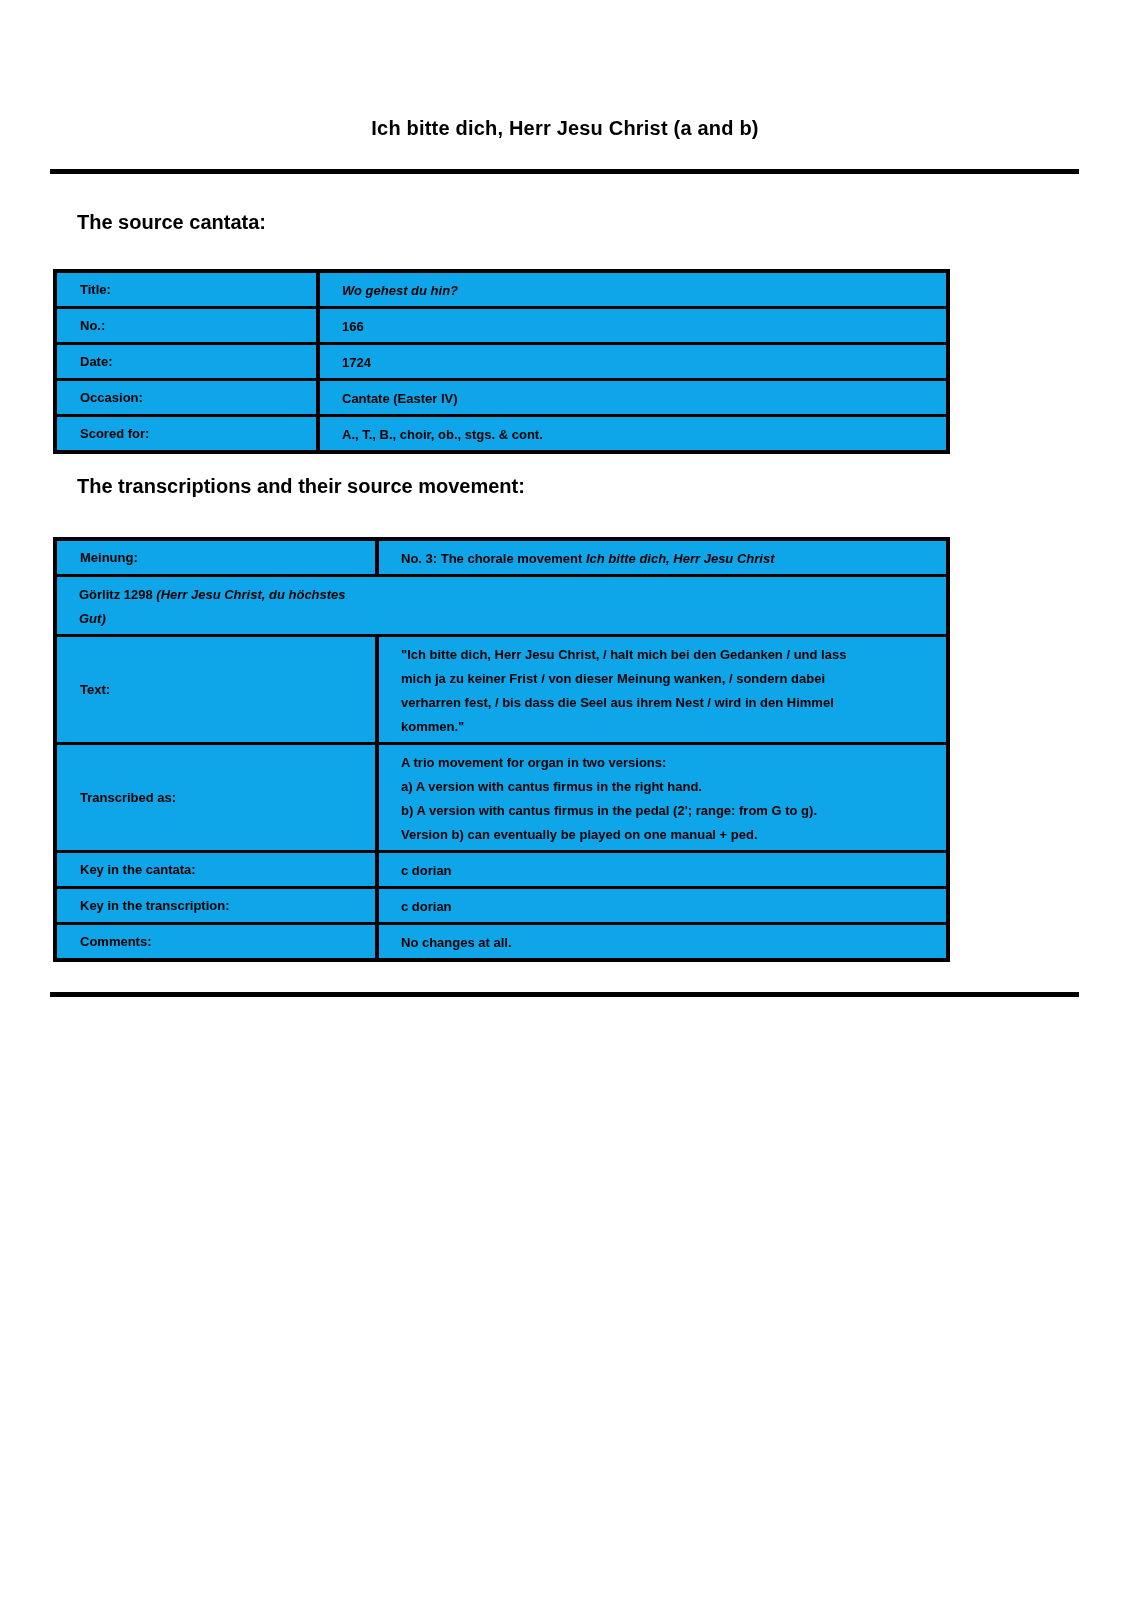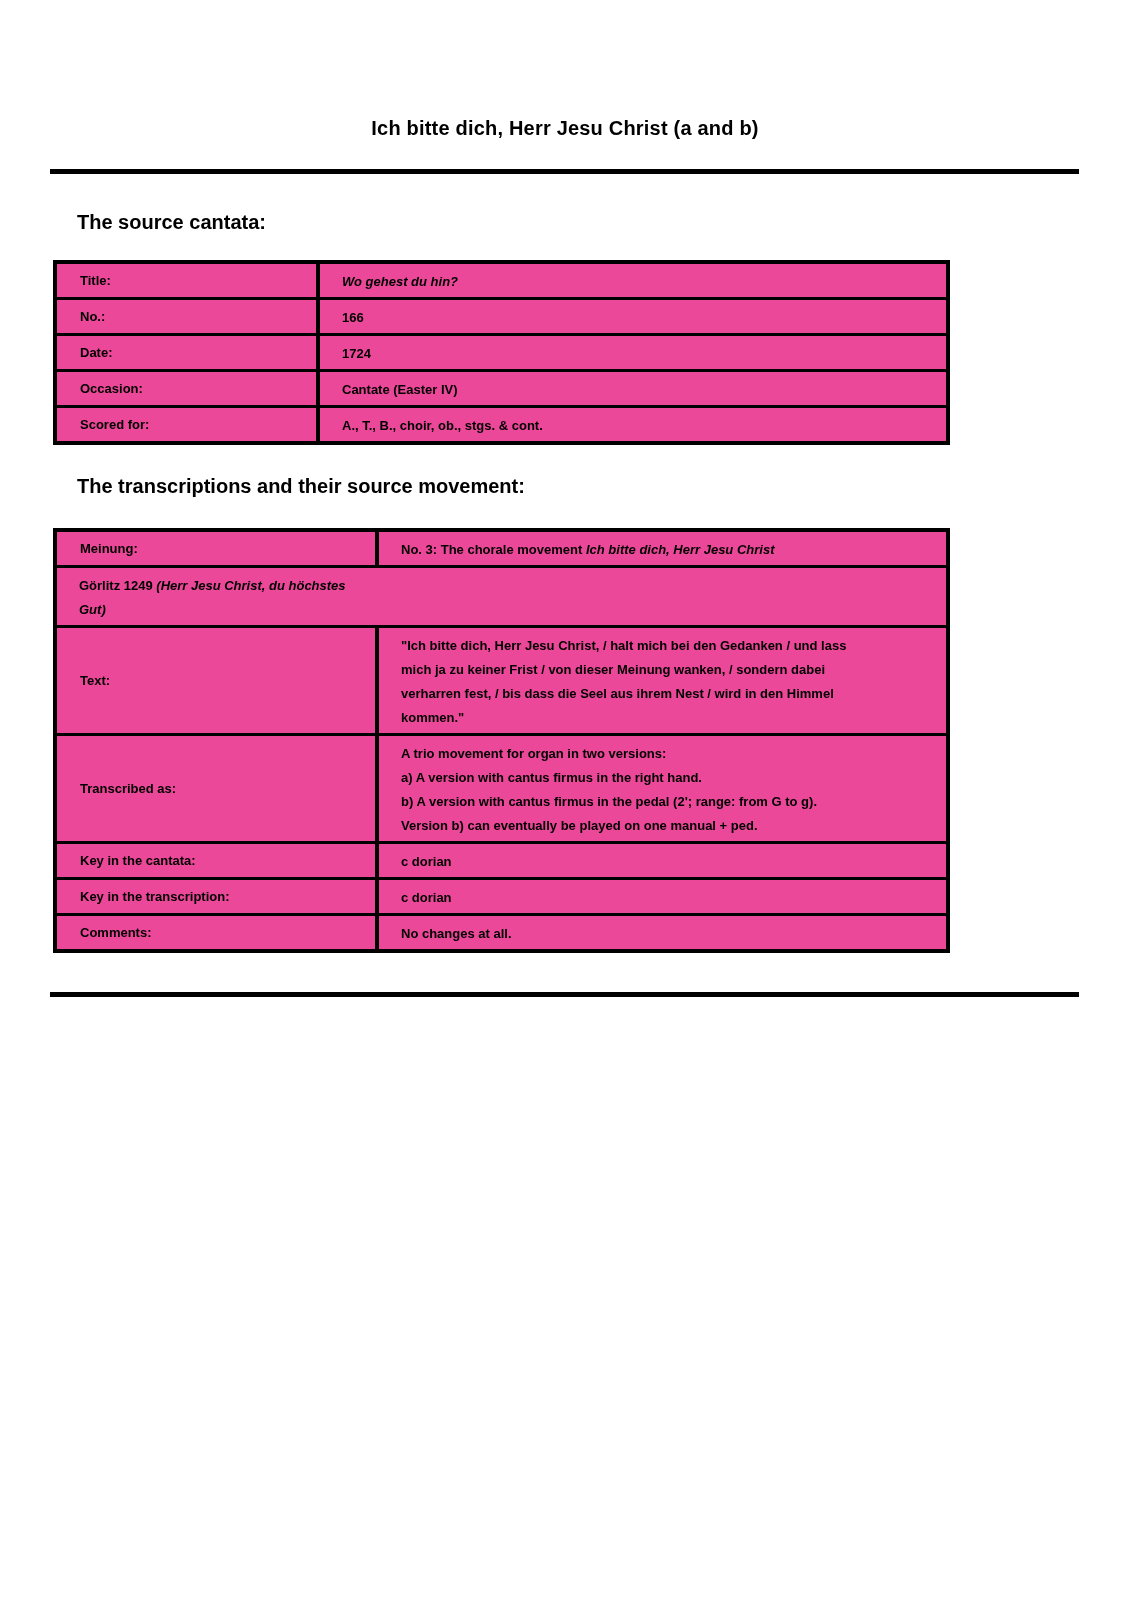--- a/index.html
+++ b/index.html
@@ -20,21 +20,22 @@
   .rule{position:absolute;left:50px;width:1029px;height:5px;background:#000000;}
   .rule-top{top:169px;}
   .rule-bottom{top:992px;}
   .section-heading{position:absolute;left:77px;font-size:20px;line-height:20px;}
   .h1pos{top:212px;}
   .h2pos{top:476px;}
   .dtable{
     position:absolute;left:53px;width:897px;
     border:4px solid #000000;
     box-sizing:border-box;
-    background:#ec4899;
+    background:#0ea5e9;
+    margin-top:9px;
   }
   .t1pos{top:260px;--labw:263px;}
   .t2pos{top:528px;--labw:322px;}
   .trow{display:grid;grid-template-columns:var(--labw) 1fr;}
   .trow + .trow{border-top:3px solid #000000;}
   .cell{box-sizing:border-box;font-size:13px;}
   .cell.label{
     border-right:4px solid #000000;
     padding:4px 6px 4px 23px;
     display:flex;align-items:center;
@@ -81,21 +82,21 @@
     </div>
 
   <div class="section-heading h2pos">The transcriptions and their source movement:</div>
 
   <div class="dtable t2pos">
       <div class="trow">
         <div class="cell label">Meinung:</div>
         <div class="cell value"><span>No. 3: The chorale movement </span><span class="it">Ich bitte dich, Herr Jesu Christ</span></div>
       </div>
       <div class="trow">
-        <div class="cell value"><span>Görlitz 1249 </span><span class="it">(Herr Jesu Christ, du höchstes Gut)</span></div>
+        <div class="cell value"><span>Görlitz 1298 </span><span class="it">(Herr Jesu Christ, du höchstes Gut)</span></div>
       </div>
       <div class="trow">
         <div class="cell label">Text:</div>
         <div class="cell value"><span>"Ich bitte dich, Herr Jesu Christ, / halt mich bei den Gedanken / und lass
 mich ja zu keiner Frist / von dieser Meinung wanken, / sondern dabei
 verharren fest, / bis dass die Seel aus ihrem Nest / wird in den Himmel
 kommen."</span></div>
       </div>
       <div class="trow">
         <div class="cell label">Transcribed as:</div>

